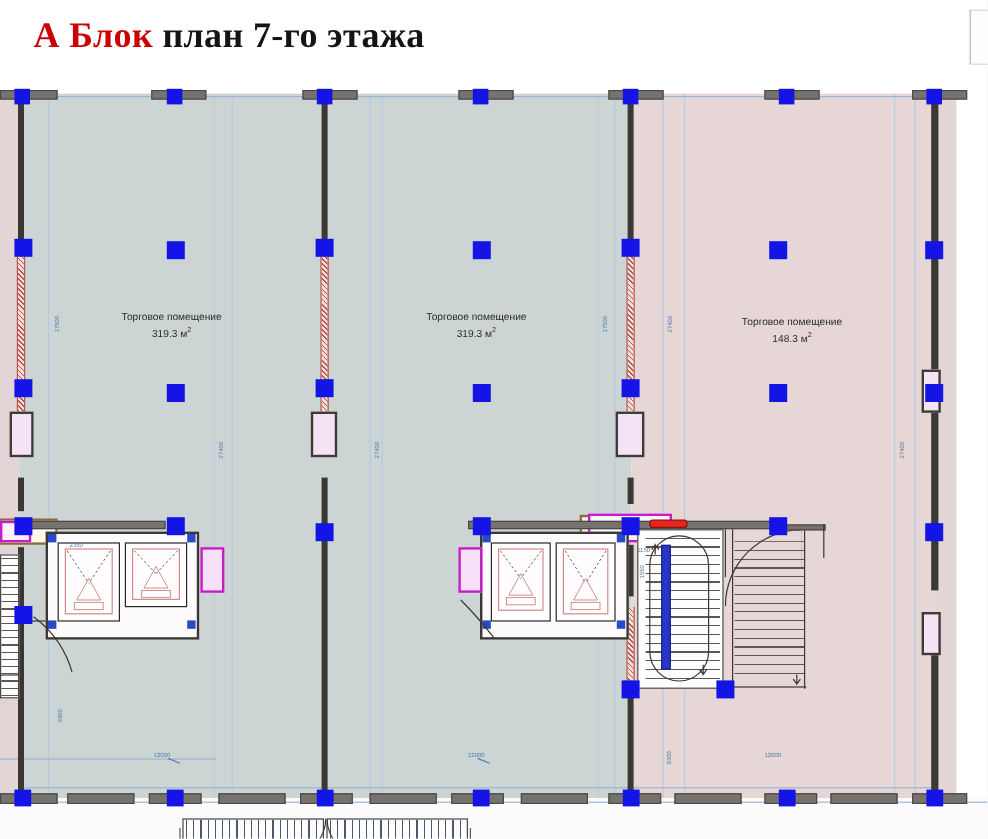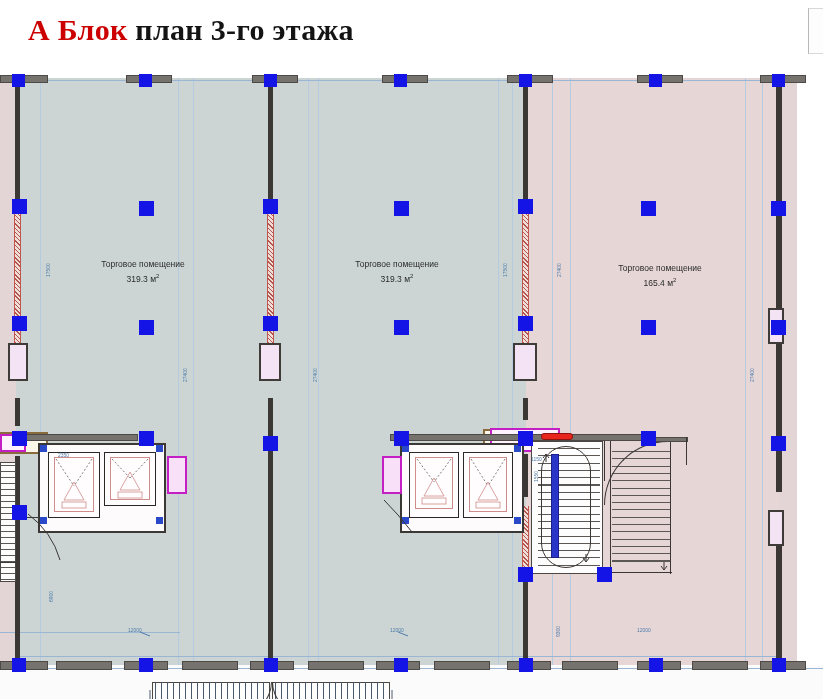--- a/index.html
+++ b/index.html
@@ -208,21 +208,21 @@
     position: absolute;
     background: #3a3734;
   }
   svg.overlay { position: absolute; left:0; top:0; overflow: visible; }
 </style>
 </head>
 <body>
 
 <div id="title-bar">
   <div id="plan-title">
-    <span class="accent">А Блок</span><span> план 3-го этажа</span>
+    <span class="accent">А Блок</span><span> план 7-го этажа</span>
   </div>
 </div>
 
 <div id="right-edge-panel"></div>
 
 <div id="drawing">
 
   <div class="floor floor-grey" style="left:16px; top:16px; width:510px; height:587px;"></div>
   <div class="floor floor-pink" style="left:526px; top:16px; width:253px; height:587px;"></div>
 
@@ -417,21 +417,21 @@
     <div class="area"><span>319.3</span>&nbsp;<span>м</span><sup>2</sup></div>
   </div>
 
   <div class="room-label" style="left:322px; top:196px; width:150px;">
     <div>Торговое помещение</div>
     <div class="area"><span>319.3</span>&nbsp;<span>м</span><sup>2</sup></div>
   </div>
 
   <div class="room-label" style="left:585px; top:200px; width:150px;">
     <div>Торговое помещение</div>
-    <div class="area"><span>165.4</span>&nbsp;<span>м</span><sup>2</sup></div>
+    <div class="area"><span>148.3</span>&nbsp;<span>м</span><sup>2</sup></div>
   </div>
 
   <div class="dim-label-h" style="left:128px; top:565px;">12000</div>
   <div class="dim-label-h" style="left:390px; top:565px;">12000</div>
   <div class="dim-label-h" style="left:637px; top:565px;">12000</div>
 
   <div class="dim-label-v" style="left:45px;  top:215px;">17500</div>
   <div class="dim-label-v" style="left:182px; top:320px;">27400</div>
   <div class="dim-label-v" style="left:312px; top:320px;">27400</div>
   <div class="dim-label-v" style="left:502px; top:215px;">17500</div>

